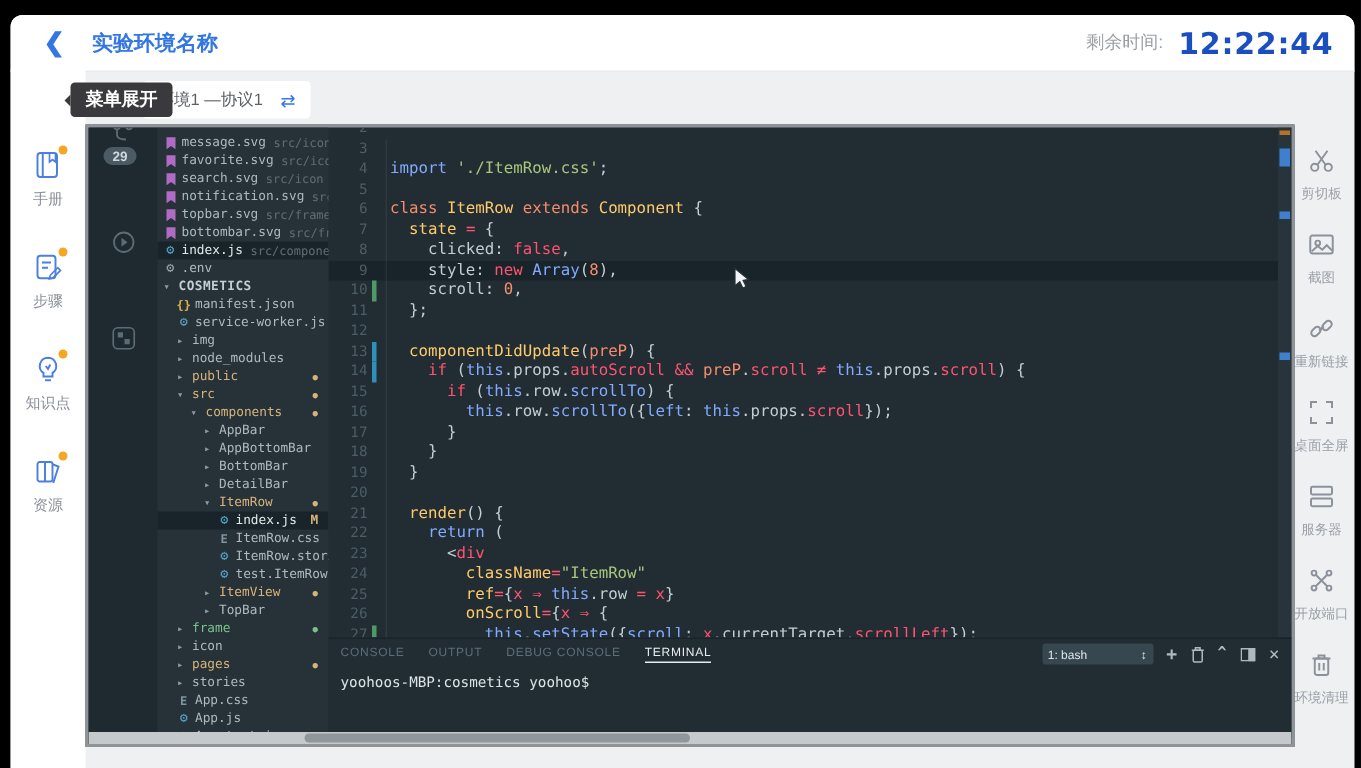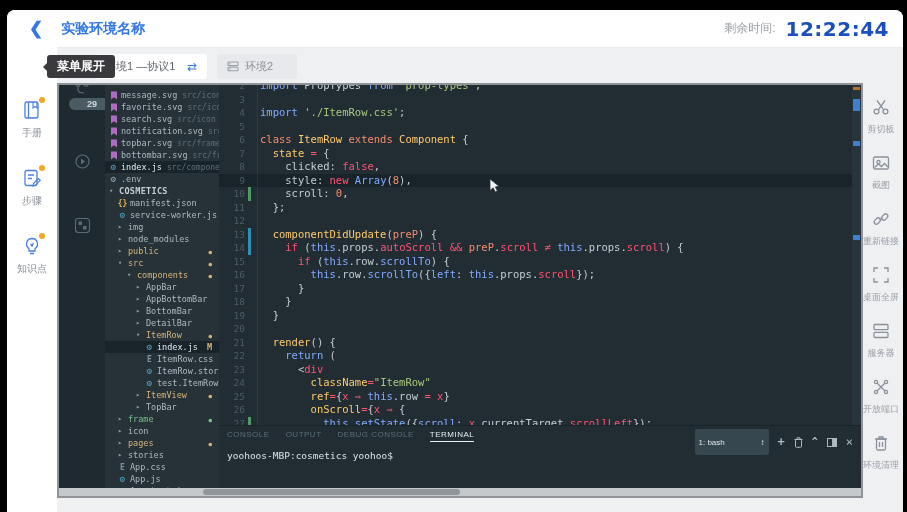--- a/index.html
+++ b/index.html
@@ -37,21 +37,21 @@
   .right-rail .lbl{font-size:9px;color:#9aa0a8}
 
   
   .editor{position:absolute;left:50px;top:73px;width:806px;height:415px;border:2px solid #909499;background:#222d33;overflow:hidden;font-family:"DejaVu Sans Mono",monospace}
   .edit-inner{position:absolute;inset:0}
   .hscroll{position:absolute;left:0;right:0;bottom:0;height:8px;background:#c6c9cc}
   .hscroll .thumb{position:absolute;left:18%;top:1px;width:32%;height:6px;background:#8f969c;border-radius:3px}
 
   .activitybar{position:absolute;left:0;top:0;bottom:8px;width:46px;background:#1f2a30;overflow:hidden}
   .ab-icon{position:absolute;left:0;width:46px;display:flex;justify-content:center;color:#5c6c74}
-  .ab-badge{position:absolute;left:10px;top:13px;background:#4a5b64;color:#cfd8dc;font-size:9px;font-weight:bold;border-radius:8px;padding:1px 18px;font-family:"Liberation Sans",sans-serif}
+  .ab-badge{position:absolute;left:10px;top:13px;background:#4a5b64;color:#cfd8dc;font-size:9px;font-weight:bold;border-radius:8px;padding:1px 6px;font-family:"Liberation Sans",sans-serif}
 
   .explorer{position:absolute;left:46px;top:0;bottom:8px;width:114px;background:#263238;overflow:hidden;padding-top:4px}
   .ex-row{height:12px;display:flex;align-items:center;gap:3px;font-size:8.5px;color:#aeb9bd;white-space:nowrap;padding-right:3px;cursor:pointer}
   .ex-row .arrow{color:#8e9aa2;font-size:7px;width:7px;flex:0 0 auto}
   .ex-row .suffix{color:#5f6e75;font-size:8px;margin-left:2px}
   .ex-row.sel{background:#19242a;color:#e2e8ea}
   .ex-row.mod{color:#d7b37a}
   .ex-row.new{color:#7cc08c}
   .ex-row.section{color:#c3cdd2;font-weight:bold;letter-spacing:.3px}
   .ex-row .gitdot{margin-left:auto;font-size:6px;margin-right:4px}
@@ -72,21 +72,21 @@
   .cl-text{white-space:pre;font-size:10.5px;line-height:13.5px;margin-left:6px;border-left:1px solid rgba(255,255,255,.06);padding-left:2px}
   .tk-w{color:#c3cdd3}.tk-b{color:#82aaff}.tk-y{color:#ffcb6b}.tk-o{color:#f78c6c}.tk-r{color:#ff5370}.tk-g{color:#a9c77d}
   .ruler{position:absolute;right:0;top:0;bottom:0;width:9px;background:#28343b}
   .rmark{position:absolute;left:1px;width:7px}
 
   .terminal{position:absolute;left:160px;right:0;top:340px;height:67px;background:#222d33;border-top:1px solid #19242a;font-family:"DejaVu Sans Mono",monospace}
   .term-tabs{position:absolute;left:8px;top:4px;display:flex;gap:16px;font-family:"Liberation Sans",sans-serif}
   .term-tab{font-size:8px;letter-spacing:.5px;color:#5c6e78;cursor:pointer;padding-bottom:2px}
   .term-tab.active{color:#e6ecef;border-bottom:1px solid #e6ecef}
   .term-ctrl{position:absolute;right:8px;top:3px;display:flex;align-items:center;gap:9px;color:#aeb9bd}
-  .shell-select{background:#37474f;color:#dfe5e8;font-size:8px;height:26px;min-width:74px;border-radius:2px;display:flex;align-items:center;padding:0 4px;justify-content:space-between;cursor:pointer;font-family:"Liberation Sans",sans-serif}
+  .shell-select{background:#37474f;color:#dfe5e8;font-size:8px;height:14px;min-width:74px;border-radius:2px;display:flex;align-items:center;padding:0 4px;justify-content:space-between;cursor:pointer;font-family:"Liberation Sans",sans-serif}
   .tbtn{cursor:pointer;font-size:11px;line-height:1;display:flex;align-items:center}
   .prompt{position:absolute;left:8px;top:24px;color:#dce3e6;font-size:9.5px;white-space:pre}
 
   .cursor{position:absolute;left:489px;top:178px;z-index:30;pointer-events:none}
 </style>
 </head>
 <body>
 
 <div id="stage">
   <div id="window">
@@ -106,29 +106,20 @@
           <rect x="0.8" y="1" width="2" height="10" rx="0.6" fill="#3477e3"></rect>
           <rect x="4.6" y="1.2" width="9" height="1.7" rx="0.8" fill="#3477e3"></rect>
           <rect x="4.6" y="5.1" width="9" height="1.7" rx="0.8" fill="#3477e3"></rect>
           <rect x="4.6" y="9" width="9" height="1.7" rx="0.8" fill="#3477e3"></rect>
         </svg>
       </div>
       <div class="tab tab1">
         <span>环境1 —协议1</span>
         <span class="swap-ic">⇄</span>
       </div>
-      <div class="tab tab2">
-        <svg width="12" height="11" viewBox="0 0 12 11">
-          <rect x="1" y="1" width="10" height="3.6" rx="0.8" fill="none" stroke="#9aa0a8" stroke-width="1.1"></rect>
-          <rect x="1" y="6.2" width="10" height="3.6" rx="0.8" fill="none" stroke="#9aa0a8" stroke-width="1.1"></rect>
-          <circle cx="3" cy="2.8" r="0.7" fill="#9aa0a8"></circle>
-            <circle cx="3" cy="8" r="0.7" fill="#9aa0a8"></circle>
-        </svg>
-        <span>环境2</span>
-      </div>
       <div class="tooltip">菜单展开</div>
     </div>
 
     <div class="left-rail">
         <div class="rail-item" style="top: 52px;">
           <span class="l-ic" style="color: rgb(75, 127, 224);">
             <svg width="22" height="22" viewBox="0 0 22 22" fill="none" stroke="currentColor" stroke-width="1.3">
               <rect x="4" y="3" width="13" height="16" rx="2"></rect>
               <path d="M7.5 3v16"></path>
               <path d="M12 3v6l2-1.6L16 9V3" stroke-width="1.1"></path>
@@ -151,20 +142,31 @@
         <div class="rail-item" style="top: 188px;">
           <span class="l-ic" style="color: rgb(75, 127, 224);">
             <svg width="22" height="22" viewBox="0 0 22 22" fill="none" stroke="currentColor" stroke-width="1.3">
               <path d="M11 3.5a5.5 5.5 0 0 1 3 10.1V16H8v-2.4A5.5 5.5 0 0 1 11 3.5z"></path>
               <path d="M9 18.5h4"></path>
               <path d="M9.5 9l1.5 2 1.5-3"></path>
             </svg>
             <span class="dotbadge"></span>
           </span>
           <span class="lbl">知识点</span>
+        </div>
+        <div class="rail-item" style="top: 256px;">
+          <span class="l-ic" style="color: rgb(75, 127, 224);">
+            <svg width="22" height="22" viewBox="0 0 22 22" fill="none" stroke="currentColor" stroke-width="1.3">
+              <rect x="4" y="5" width="10" height="13" rx="1.5"></rect>
+              <path d="M9 5v13"></path>
+              <path d="M14 6.5l4 1.5-3.5 11"></path>
+            </svg>
+            <span class="dotbadge"></span>
+          </span>
+          <span class="lbl">资源</span>
         </div>
       </div>
     <div class="right-rail">
         <div class="rail-item" style="top: 49px;">
           <span class="l-ic" style="color: rgb(139, 146, 156);">
             <svg width="20" height="20" viewBox="0 0 20 20" fill="none" stroke="currentColor" stroke-width="1.3">
               <circle cx="5.5" cy="14.5" r="2.4"></circle>
               <circle cx="14.5" cy="14.5" r="2.4"></circle>
               <path d="M7.3 12.8L14 3.5M12.7 12.8L6 3.5"></path>
             </svg>
@@ -435,21 +437,20 @@
               <span class="fi fi-js">⚙</span>
               <span class="flabel">App.test.js</span>
             </div>
           </div>
 
         <div class="codearea">
           <div class="codelines">
               <div class="cl-row">
                 <span class="cl-num">2</span>
                 <span class="cl-bar"></span>
-                <span class="cl-text"><span class="tk-b">import</span><span class="tk-w"> PropTypes </span><span class="tk-b">from</span><span class="tk-g"> 'prop-types'</span><span class="tk-w">;</span></span>
               </div>
               <div class="cl-row">
                 <span class="cl-num">3</span>
                 <span class="cl-bar"></span>
                 <span class="cl-text">&nbsp;</span>
               </div>
               <div class="cl-row">
                 <span class="cl-num">4</span>
                 <span class="cl-bar"></span>
                 <span class="cl-text"><span class="tk-b">import</span><span class="tk-g"> './ItemRow.css'</span><span class="tk-w">;</span></span>

